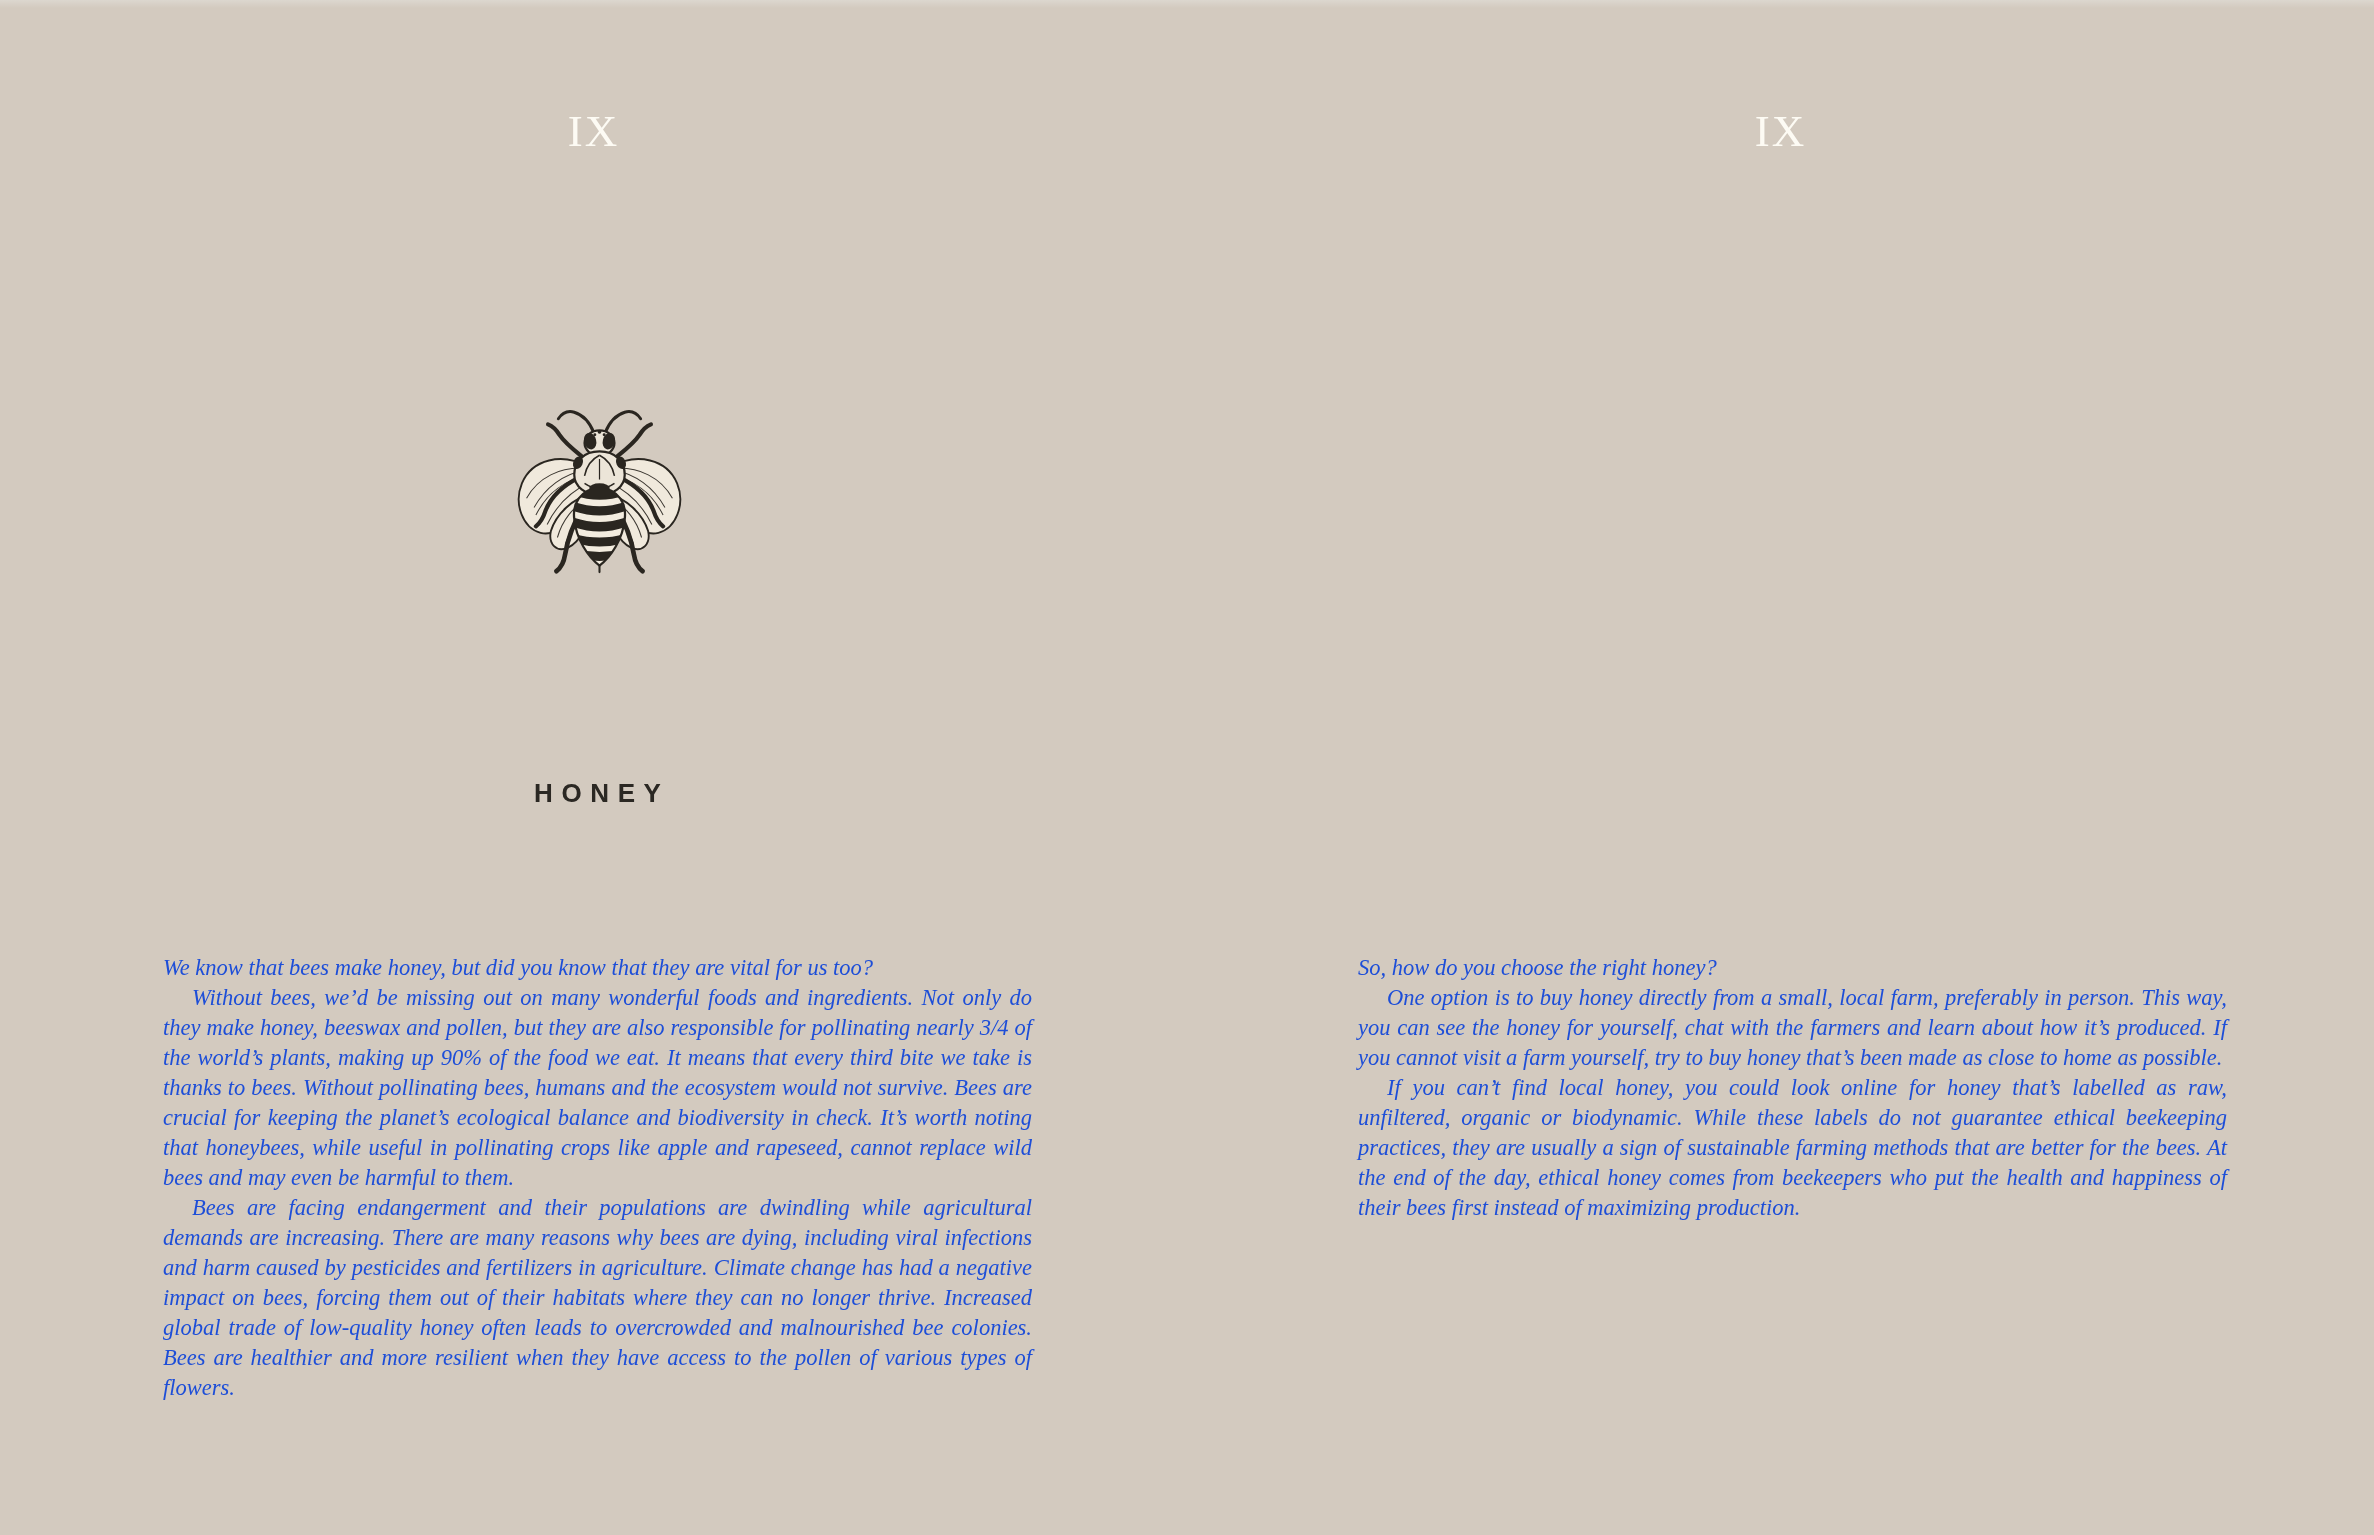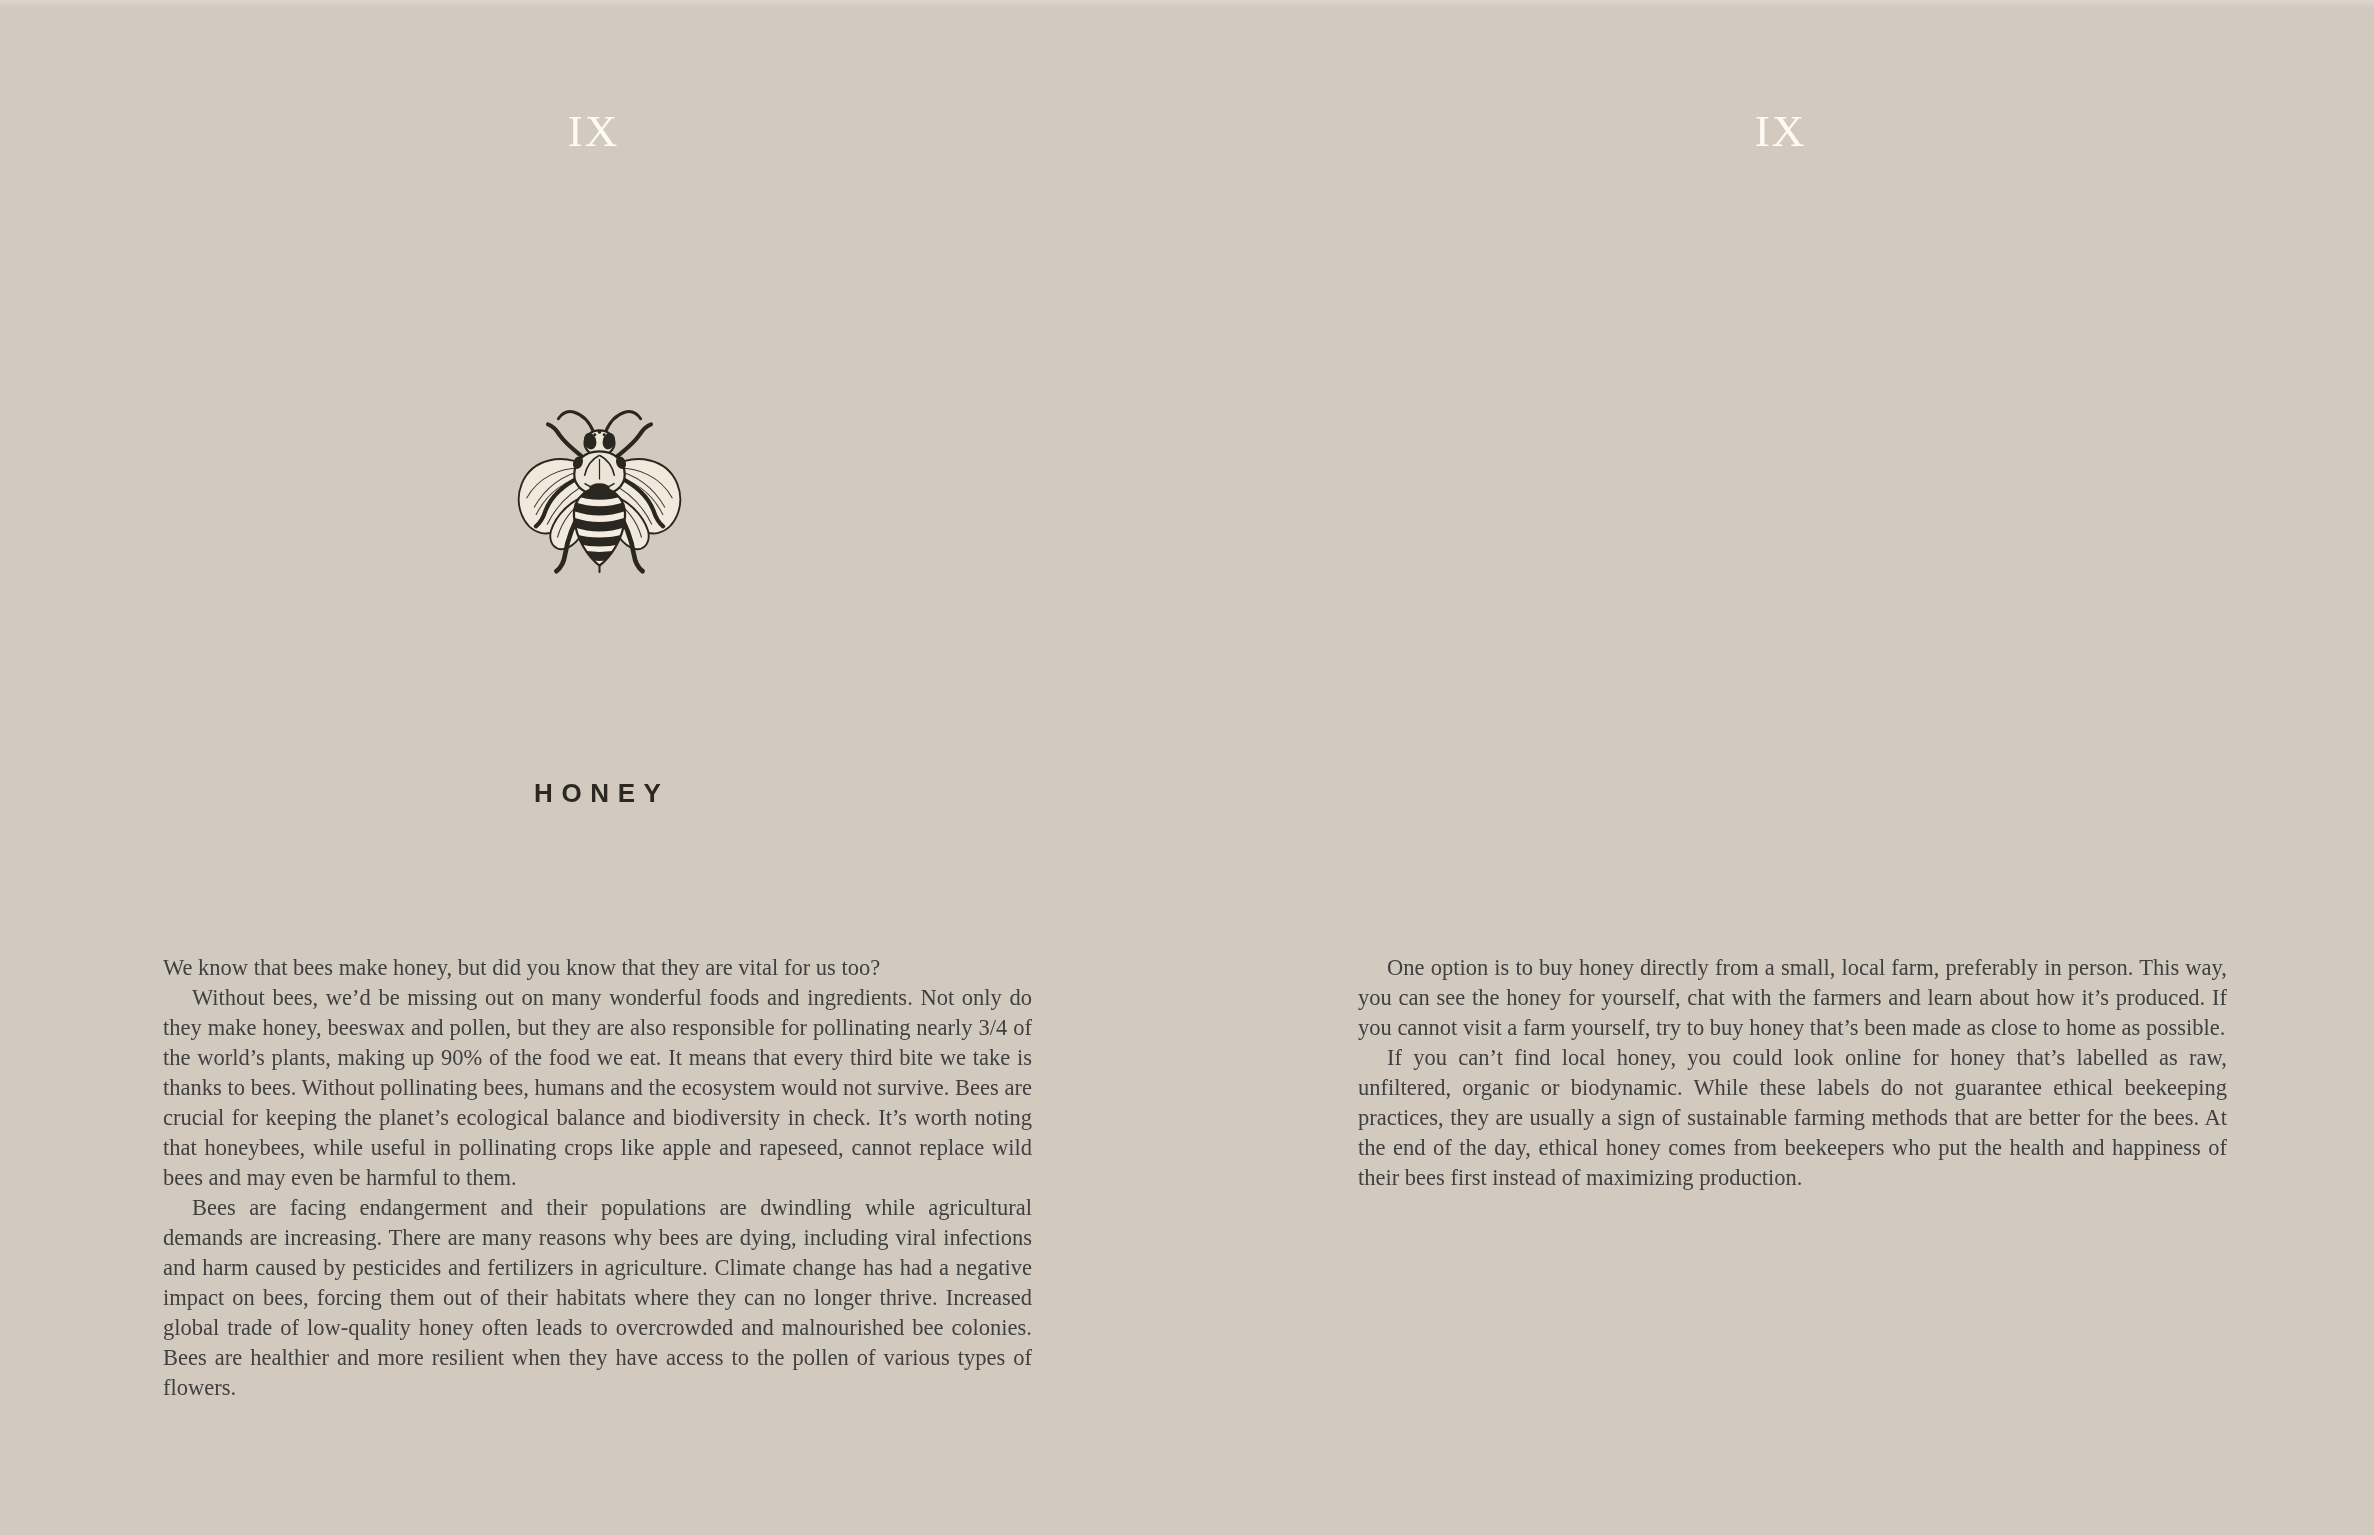--- a/index.html
+++ b/index.html
@@ -66,24 +66,25 @@
     font-weight: 700;
     letter-spacing: 8.6px;
     text-indent: 8.6px; 
     color: #2b2823;
   }
 
   .text-block {
     position: absolute;
     top: 953px;
     width: 869px;
-    color: #404040;
+    color: #1d4ed8;
     font-size: 22.5px;
     line-height: 30px;
     text-align: justify;
+    font-style: italic;
   }
   .page.left  .text-block { left: 163px; }
   .page.right .text-block { left: 171px; }
   .text-block p {
     margin: 0;
   }
   .text-block p.indent {
     text-indent: 29px;
   }
 </style>
@@ -178,19 +179,20 @@
       <p>We know that bees make honey, but did you know that they are vital for us too?</p>
       <p class="indent">Without bees, we’d be missing out on many wonderful foods and ingredients. Not only do they make honey, beeswax and pollen, but they are also responsible for pollinating nearly 3/4 of the world’s plants, making up 90% of the food we eat. It means that every third bite we take is thanks to bees. Without pollinating bees, humans and the ecosystem would not survive. Bees are crucial for keeping the planet’s ecological balance and biodiversity in check. It’s worth noting that honeybees, while useful in pollinating crops like apple and rapeseed, cannot replace wild bees and may even be harmful to them.</p>
       <p class="indent">Bees are facing endangerment and their populations are dwindling while agricultural demands are increasing. There are many reasons why bees are dying, including viral infections and harm caused by pesticides and fertilizers in agriculture. Climate change has had a negative impact on bees, forcing them out of their habitats where they can no longer thrive. Increased global trade of low-quality honey often leads to overcrowded and malnourished bee colonies. Bees are healthier and more resilient when they have access to the pollen of various types of flowers.</p>
     </div>
   </div>
 
   <div class="page right">
     <div class="folio">IX</div>
 
     <div class="text-block">
+      <p>So, how do you choose the right honey?</p>
       <p class="indent">One option is to buy honey directly from a small, local farm, preferably in person. This way, you can see the honey for yourself, chat with the farmers and learn about how it’s produced. If you cannot visit a farm yourself, try to buy honey that’s been made as close to home as possible.</p>
       <p class="indent">If you can’t find local honey, you could look online for honey that’s labelled as raw, unfiltered, organic or biodynamic. While these labels do not guarantee ethical beekeeping practices, they are usually a sign of sustainable farming methods that are better for the bees. At the end of the day, ethical honey comes from beekeepers who put the health and happiness of their bees first instead of maximizing production.</p>
     </div>
   </div>
 
 </div>
 
 
 </body></html>

